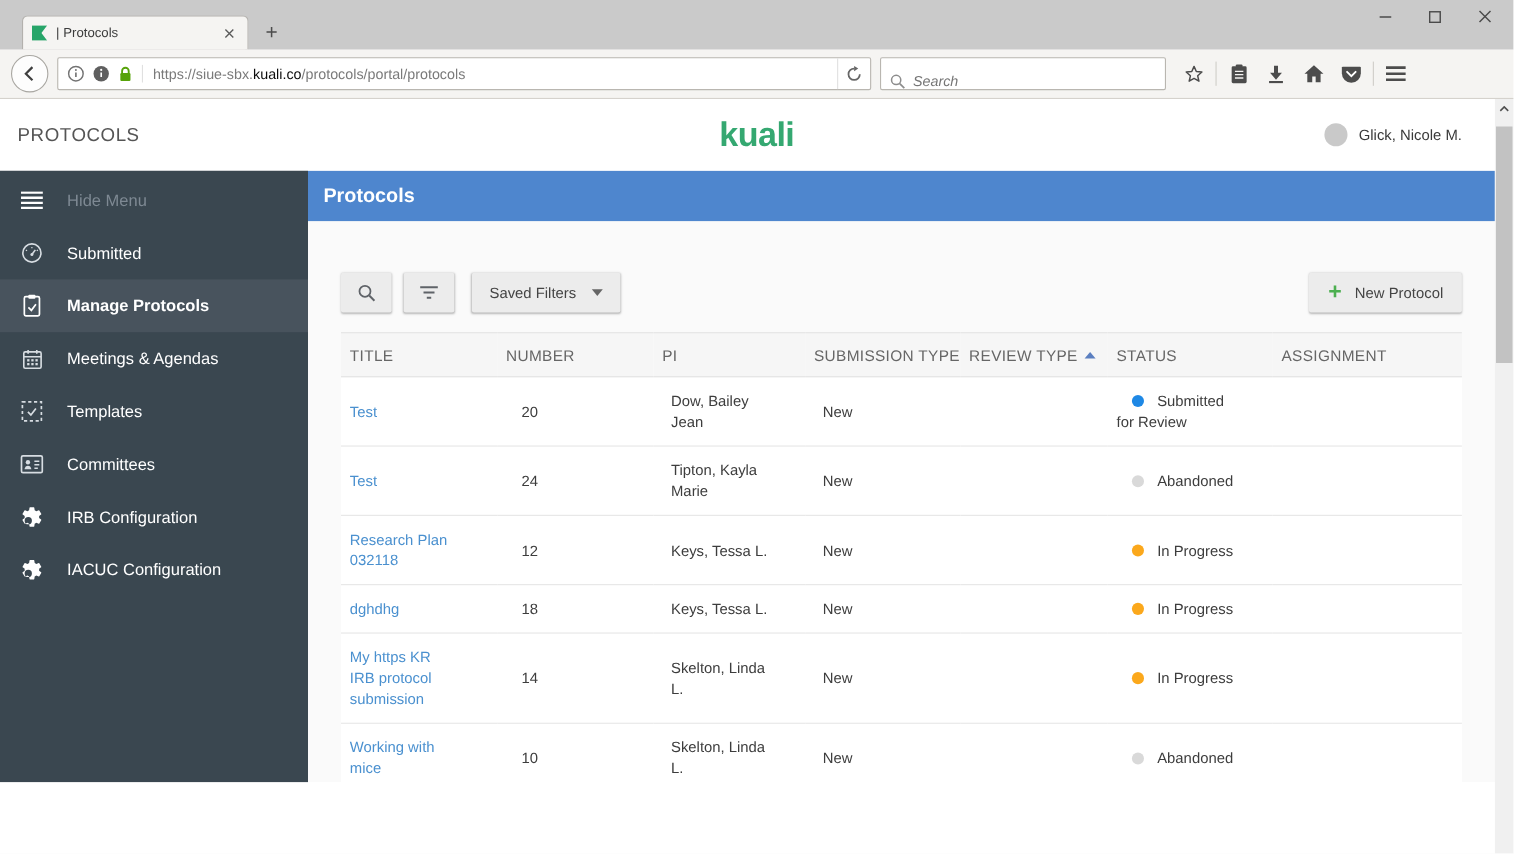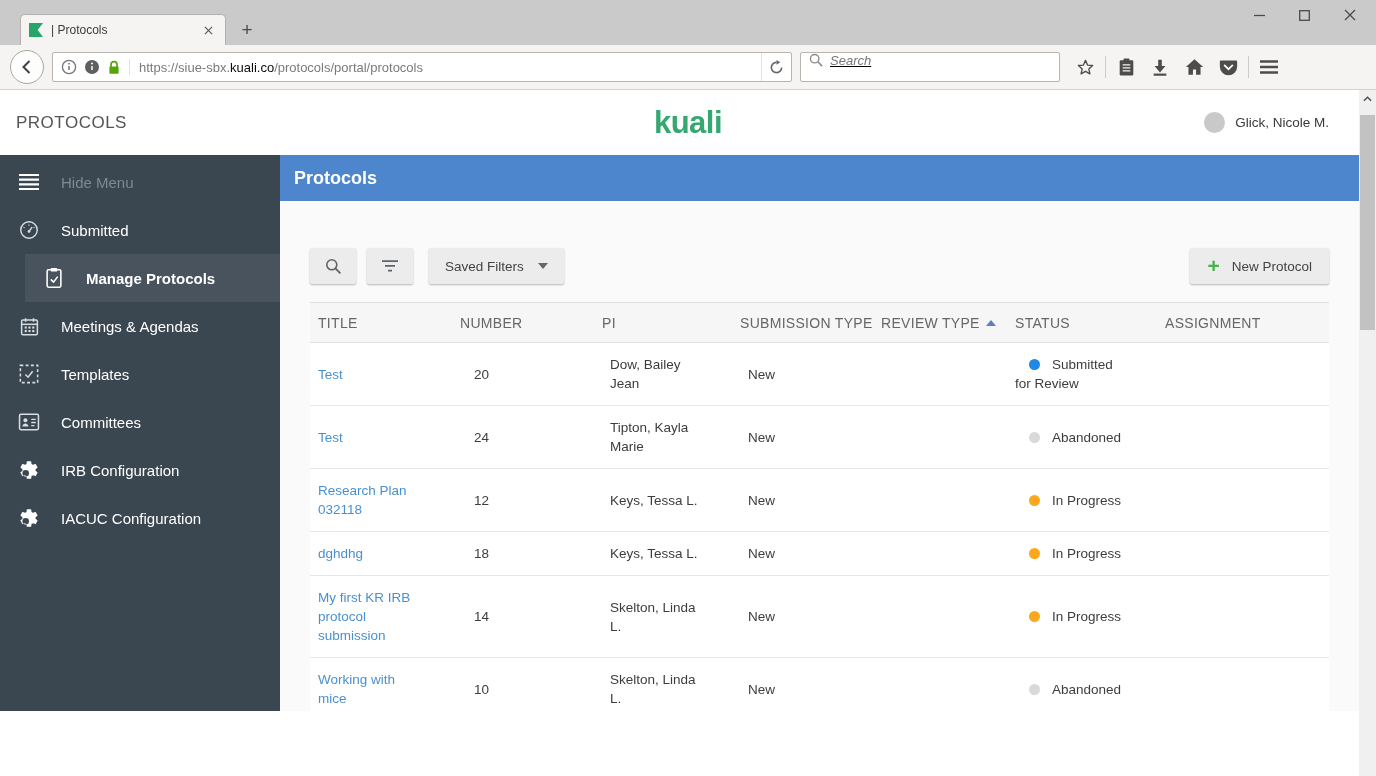--- a/index.html
+++ b/index.html
@@ -24,21 +24,21 @@
             display:flex; align-items:center; padding:0 10px; gap:8px; }
   .back-btn { width:34px; height:34px; border-radius:50%; border:1px solid #a9a7a2; background:#fdfdfd;
               display:flex; align-items:center; justify-content:center; flex:none; }
   .urlbar { flex:1; height:30px; background:#fff; border:1px solid #b9b6b0; border-radius:2px;
             display:flex; align-items:center; padding:0 0 0 8px; max-width:740px; }
   .url-icons { display:flex; align-items:center; gap:7px; padding-right:8px; border-right:1px solid #e0e0e0; }
   .url-text { font-size:13px; color:#7a7a7a; padding-left:9px; white-space:nowrap; overflow:hidden; flex:1; }
   .url-domain { color:#0c0c0c; }
   .reload-btn { width:30px; height:28px; border-left:1px solid #e0e0e0; display:flex; align-items:center; justify-content:center; flex:none; }
   .searchbar { width:260px; height:30px; background:#fff; border:1px solid #b9b6b0; border-radius:2px;
-               display:flex; align-items:flex-start; padding:0 8px; gap:7px; flex:none;text-decoration:underline; }
+               display:flex; align-items:flex-end; padding:0 8px; gap:7px; flex:none; }
   .searchbar input { border:none; outline:none; width:100%; font-size:13px; font-style:italic; color:#555;
                      font-family:"Liberation Sans", sans-serif; background:transparent; }
   .nav-icons { display:flex; align-items:center; flex:none; }
   .nav-icon-btn { width:34px; height:34px; display:flex; align-items:center; justify-content:center; }
   .nav-sep { width:1px; height:22px; background:#cfcdc8; margin:0 3px; }
 
   
   .app { position:absolute; top:90px; left:0; right:0; bottom:0; background:#fff; }
   .app-header { height:65px; background:#fff; display:flex; align-items:center; position:relative; padding:0 47px 0 16px; }
   .app-name { font-size:17px; color:#555; letter-spacing:0.5px; }
@@ -48,21 +48,21 @@
   .avatar { width:21px; height:21px; border-radius:50%; background:#c9c9c9; }
   .user-name { font-size:13.5px; color:#3a3a3a; }
 
   
   .app-body { display:flex; height:556px; }
   .sidebar { width:280px; background:#3a4750; flex:none; padding-top:3px; }
   .side-item { height:48px; display:flex; align-items:center; padding-left:17px; cursor:pointer; }
   .side-item .icon-box { width:24px; height:24px; display:flex; align-items:center; justify-content:center; flex:none; }
   .side-item .lbl { margin-left:20px; font-size:15px; color:#fff; }
   .side-item.dimmed .lbl { color:#7e8993; }
-  .side-item.active { background:#48535d;margin-left:25px; }
+  .side-item.active { background:#48535d; }
   .side-item.active .lbl { font-weight:bold; }
 
   .main { flex:1; margin-right:17px; background:#fafafa; display:flex; flex-direction:column; overflow:hidden; }
   .page-bar { height:46px; background:#4e86ce; display:flex; align-items:center; padding-left:14px; flex:none; }
   .page-title { color:#fff; font-size:18px; font-weight:bold; }
   .content { padding:11px 30px; }
 
   .toolbar { margin-top:36px; display:flex; align-items:center; height:36px; }
   .tbtn { height:36px; background:#ececec; border-radius:2px; box-shadow:0 1px 2px rgba(0,0,0,0.28);
           display:flex; align-items:center; justify-content:center; cursor:pointer; }
@@ -397,21 +397,21 @@
                 <tr>
                   <td><a href="#" class="title-link">dghdhg</a></td>
                   <td class="num">18</td>
                   <td class="pi-cell"><span class="wrap-pi">Keys, Tessa L.</span></td>
                   <td class="sub">New</td>
                   <td></td>
                   <td><span class="status-wrap"><span class="dot" style="background: rgb(251, 168, 28);"></span>In Progress</span></td>
                   <td></td>
                 </tr>
                 <tr>
-                  <td><a href="#" class="title-link">My first KR IRB protocol submission</a></td>
+                  <td><a href="#" class="title-link">My https KR IRB protocol submission</a></td>
                   <td class="num">14</td>
                   <td class="pi-cell"><span class="wrap-pi">Skelton, Linda L.</span></td>
                   <td class="sub">New</td>
                   <td></td>
                   <td><span class="status-wrap"><span class="dot" style="background: rgb(251, 168, 28);"></span>In Progress</span></td>
                   <td></td>
                 </tr>
                 <tr>
                   <td><a href="#" class="title-link">Working with mice</a></td>
                   <td class="num">10</td>

